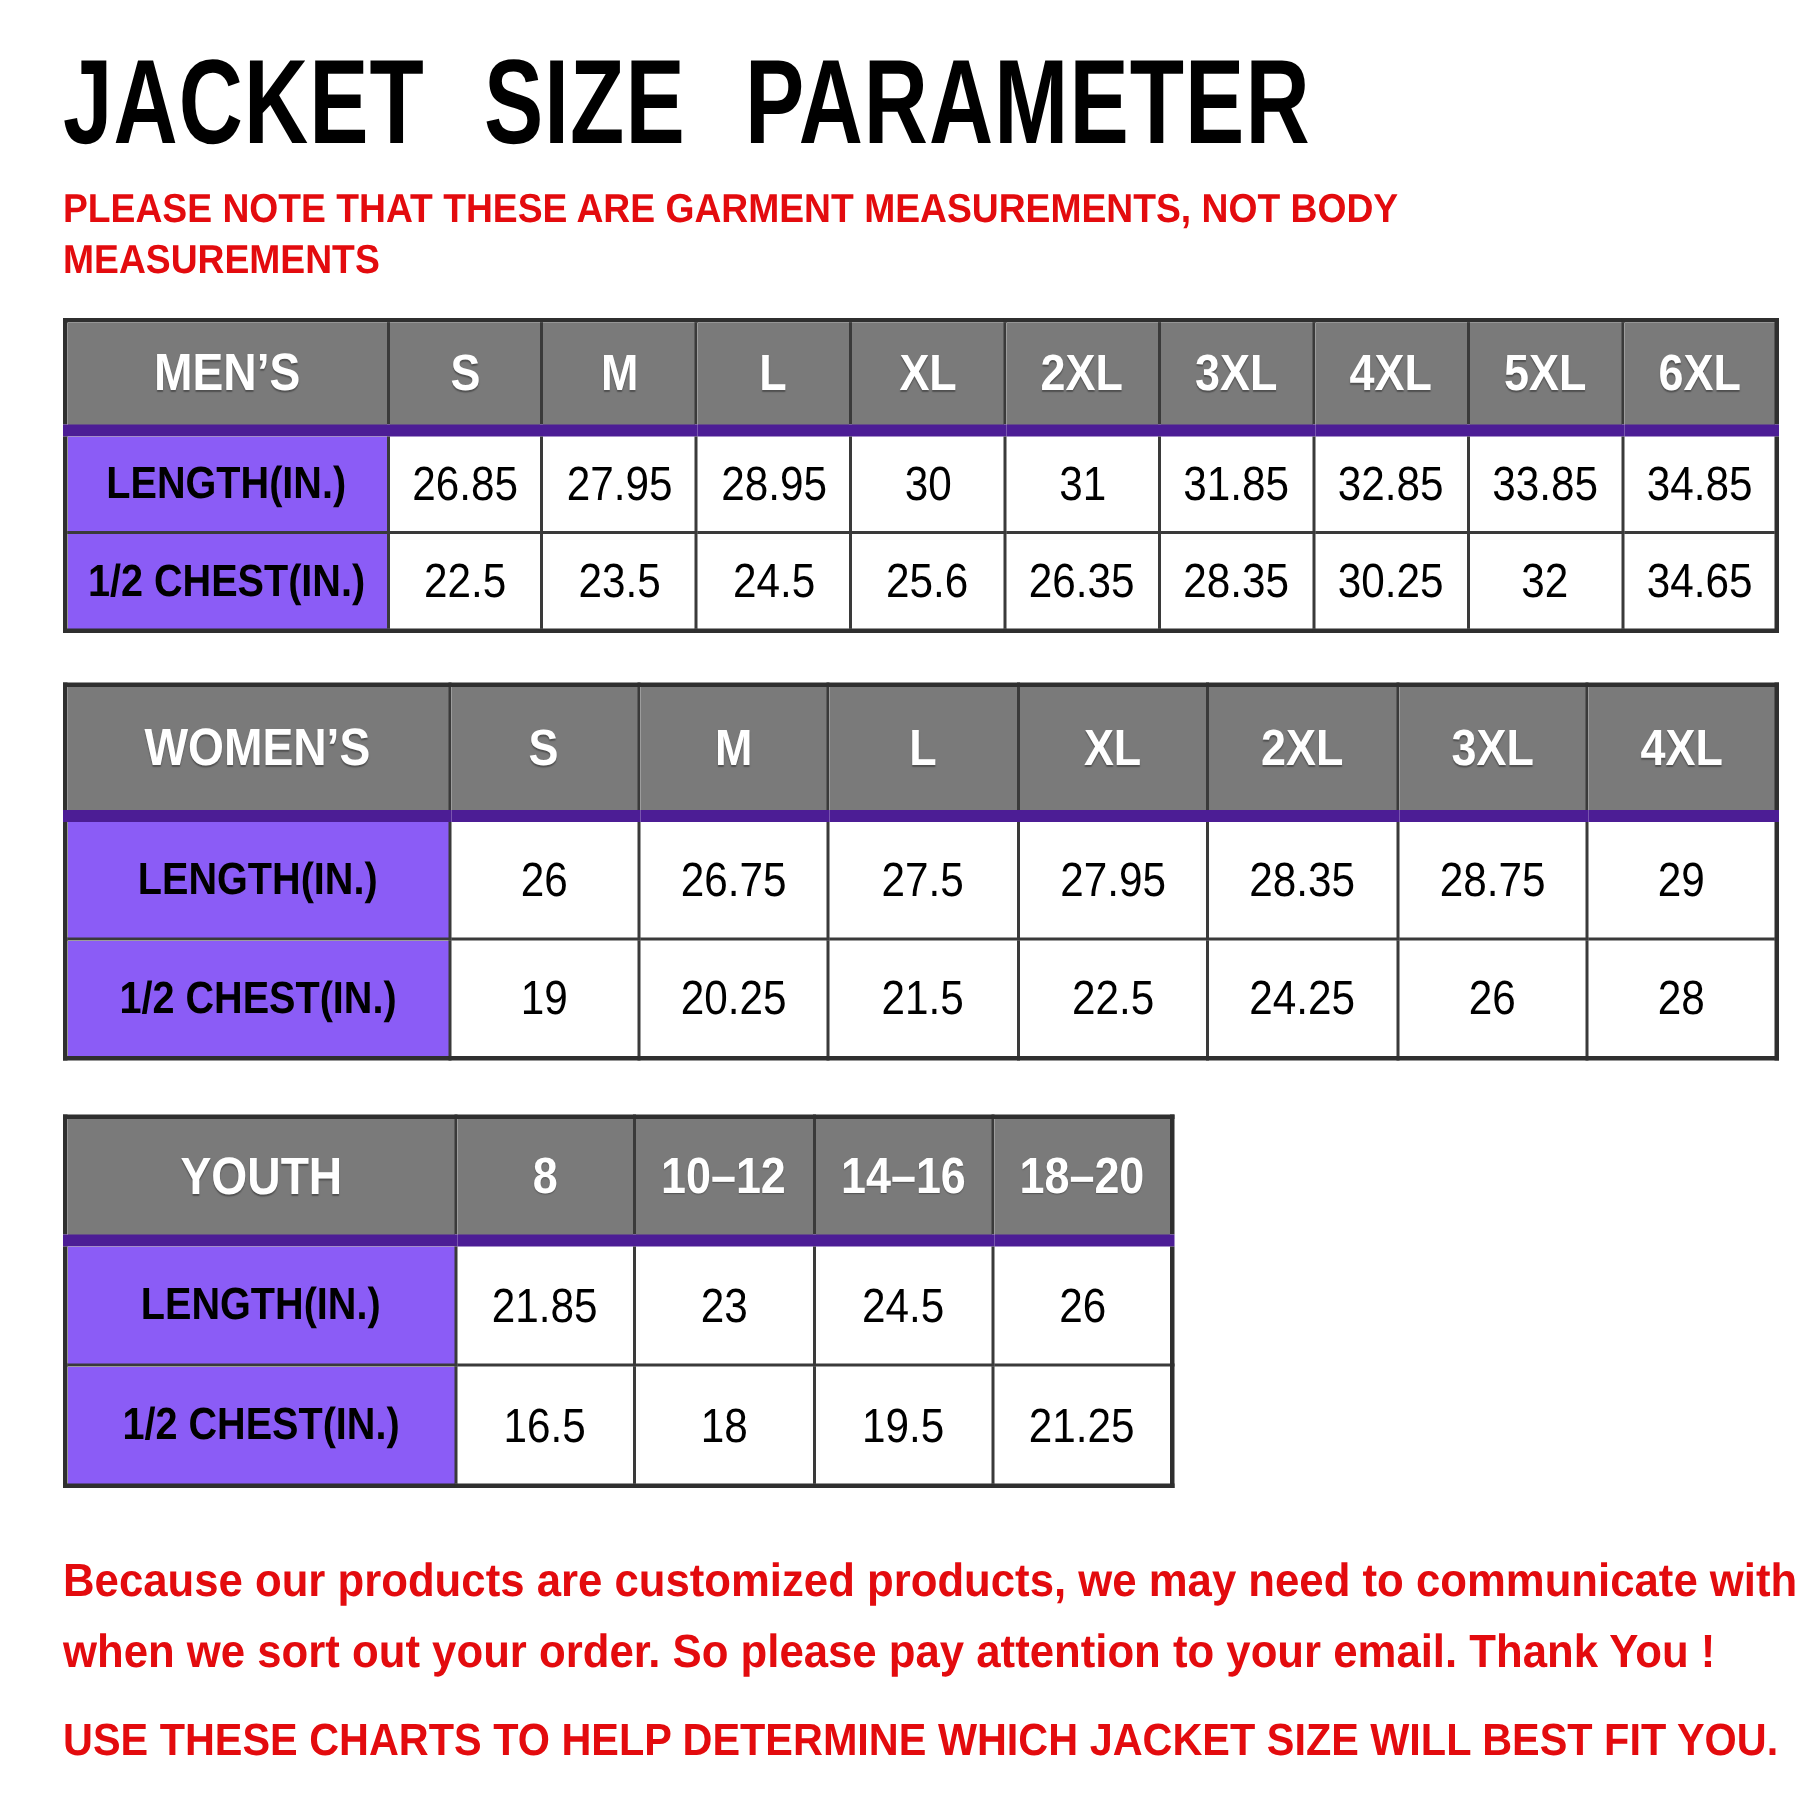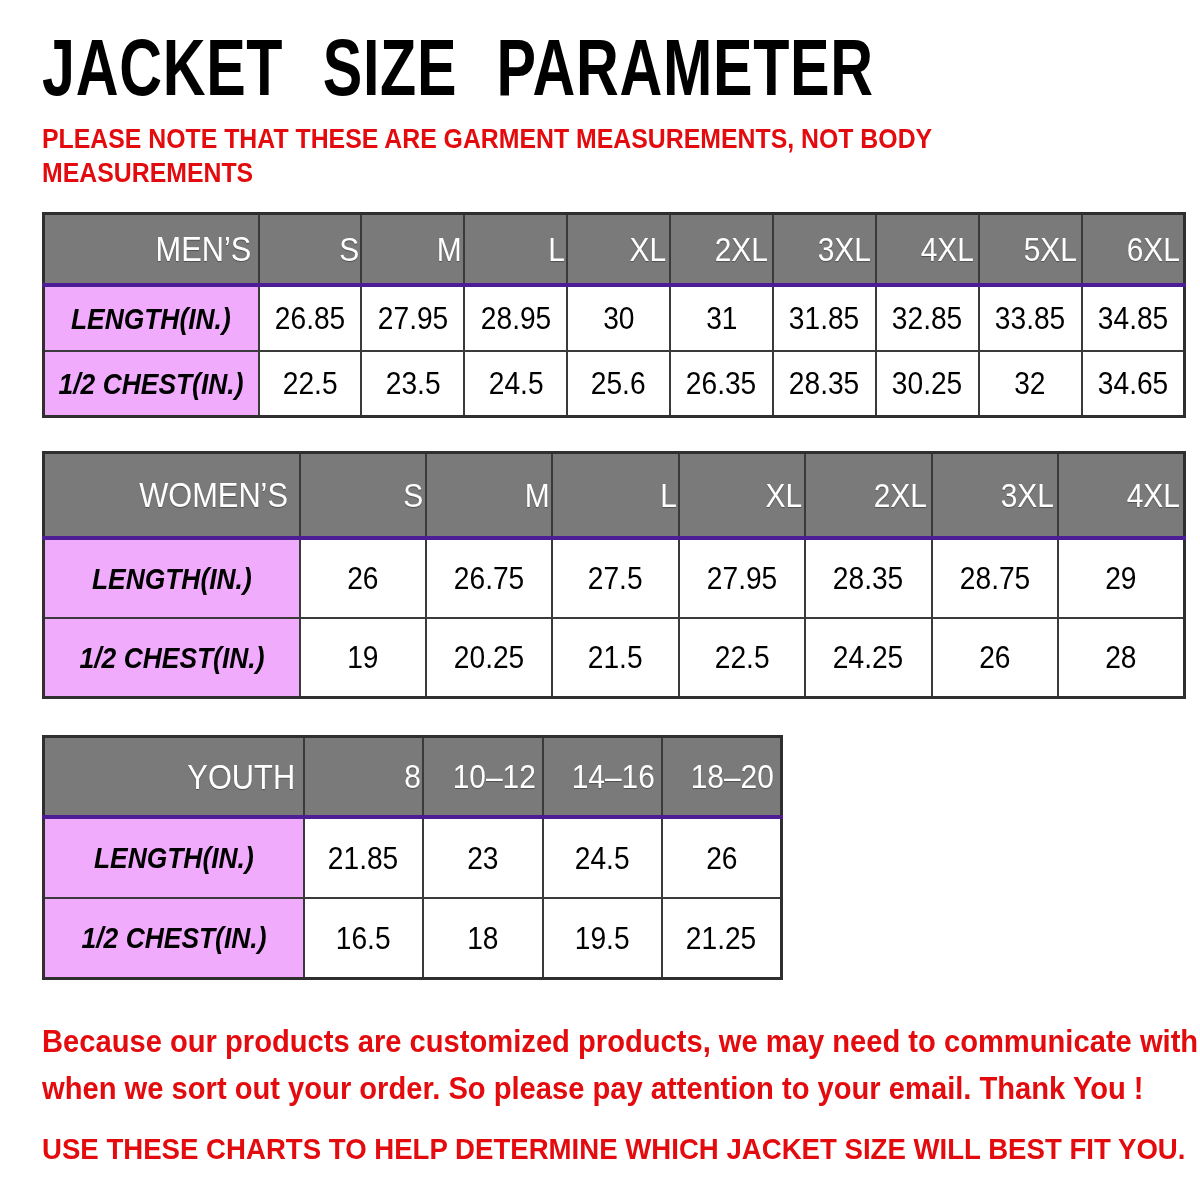--- a/index.html
+++ b/index.html
@@ -33,27 +33,26 @@
     table-layout:fixed;
     border:3px solid var(--border-dark,#2f2f2f);
   }
   .size-table th,.size-table td{
     border:2px solid #3a3a3a;
     text-align:center;vertical-align:middle;
     padding:0;overflow:hidden;white-space:nowrap;
   }
   .size-table thead th{
     background:var(--header-gray,#7a7a7a);
-    color:#fff;font-weight:normal;font-size:34px;
-    border-bottom:4px solid #4c1d95;
+    color:#fff;font-weight:bold;font-size:34px;
+    border-bottom:8px solid #4c1d95;
     text-shadow:0 1px 1px rgba(0,0,0,.35);
-    text-align:right;
   }
   .size-table thead th.corner{font-size:35px;}
-  .size-table tbody th{font-weight:bold;font-size:30px;background:#f0abfc;font-style:italic;}
+  .size-table tbody th{font-weight:bold;font-size:30px;background:#8b5cf6;}
   .size-table tbody td{font-weight:normal;font-size:32px;background:#fff;margin-left:28px;}
 
   .cx{display:inline-block;transform:scaleX(.88);transform-origin:center;}
 
   .tbl-men{width:1144px;margin-top:22px;}
   .tbl-men col.c-label{width:215px;}
   .tbl-men thead th{height:68px;}
   .tbl-men tbody th,.tbl-men tbody td{height:63px;}
 
   .tbl-women{width:1144px;margin-top:33px;}

